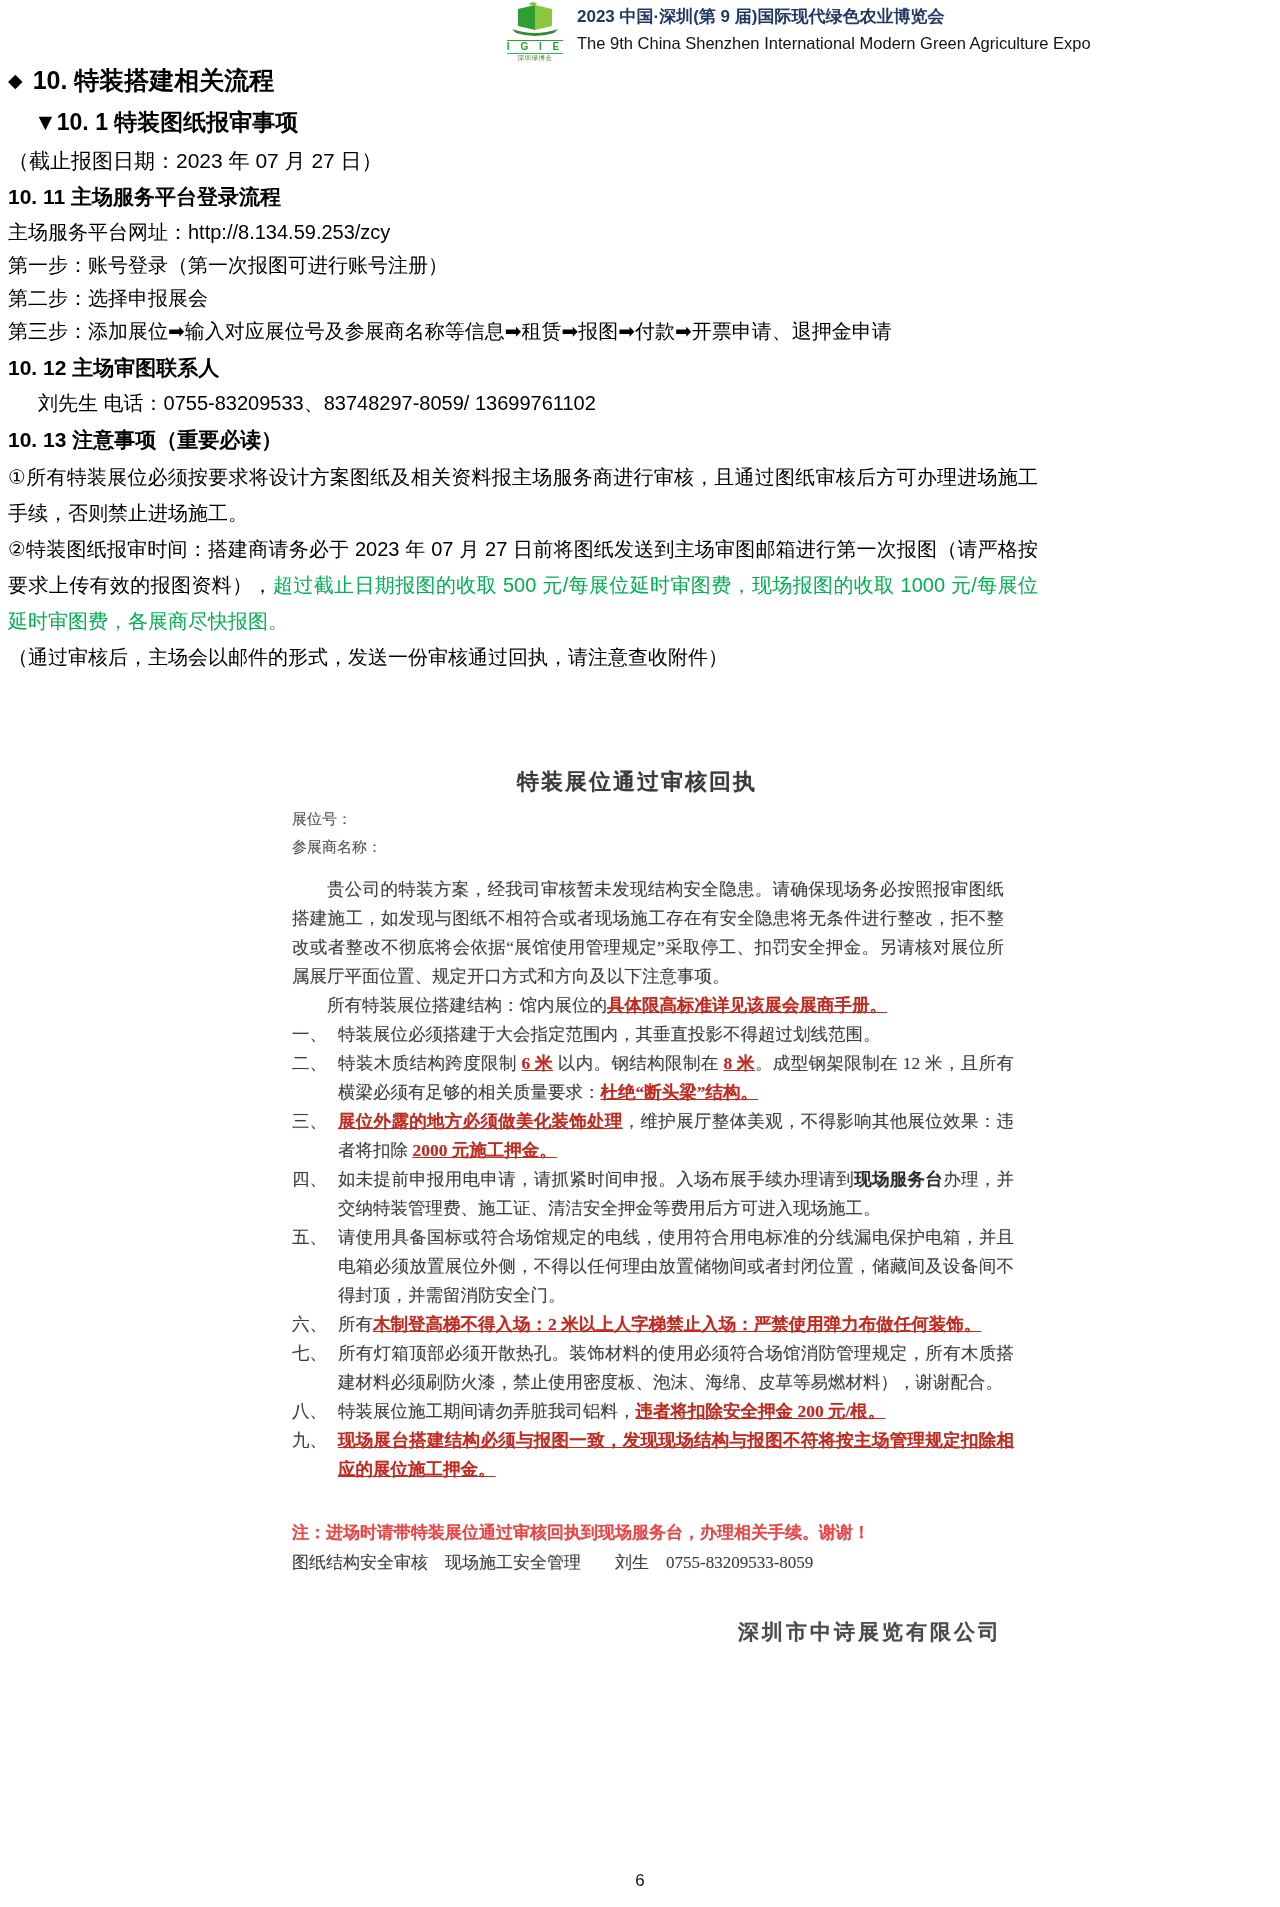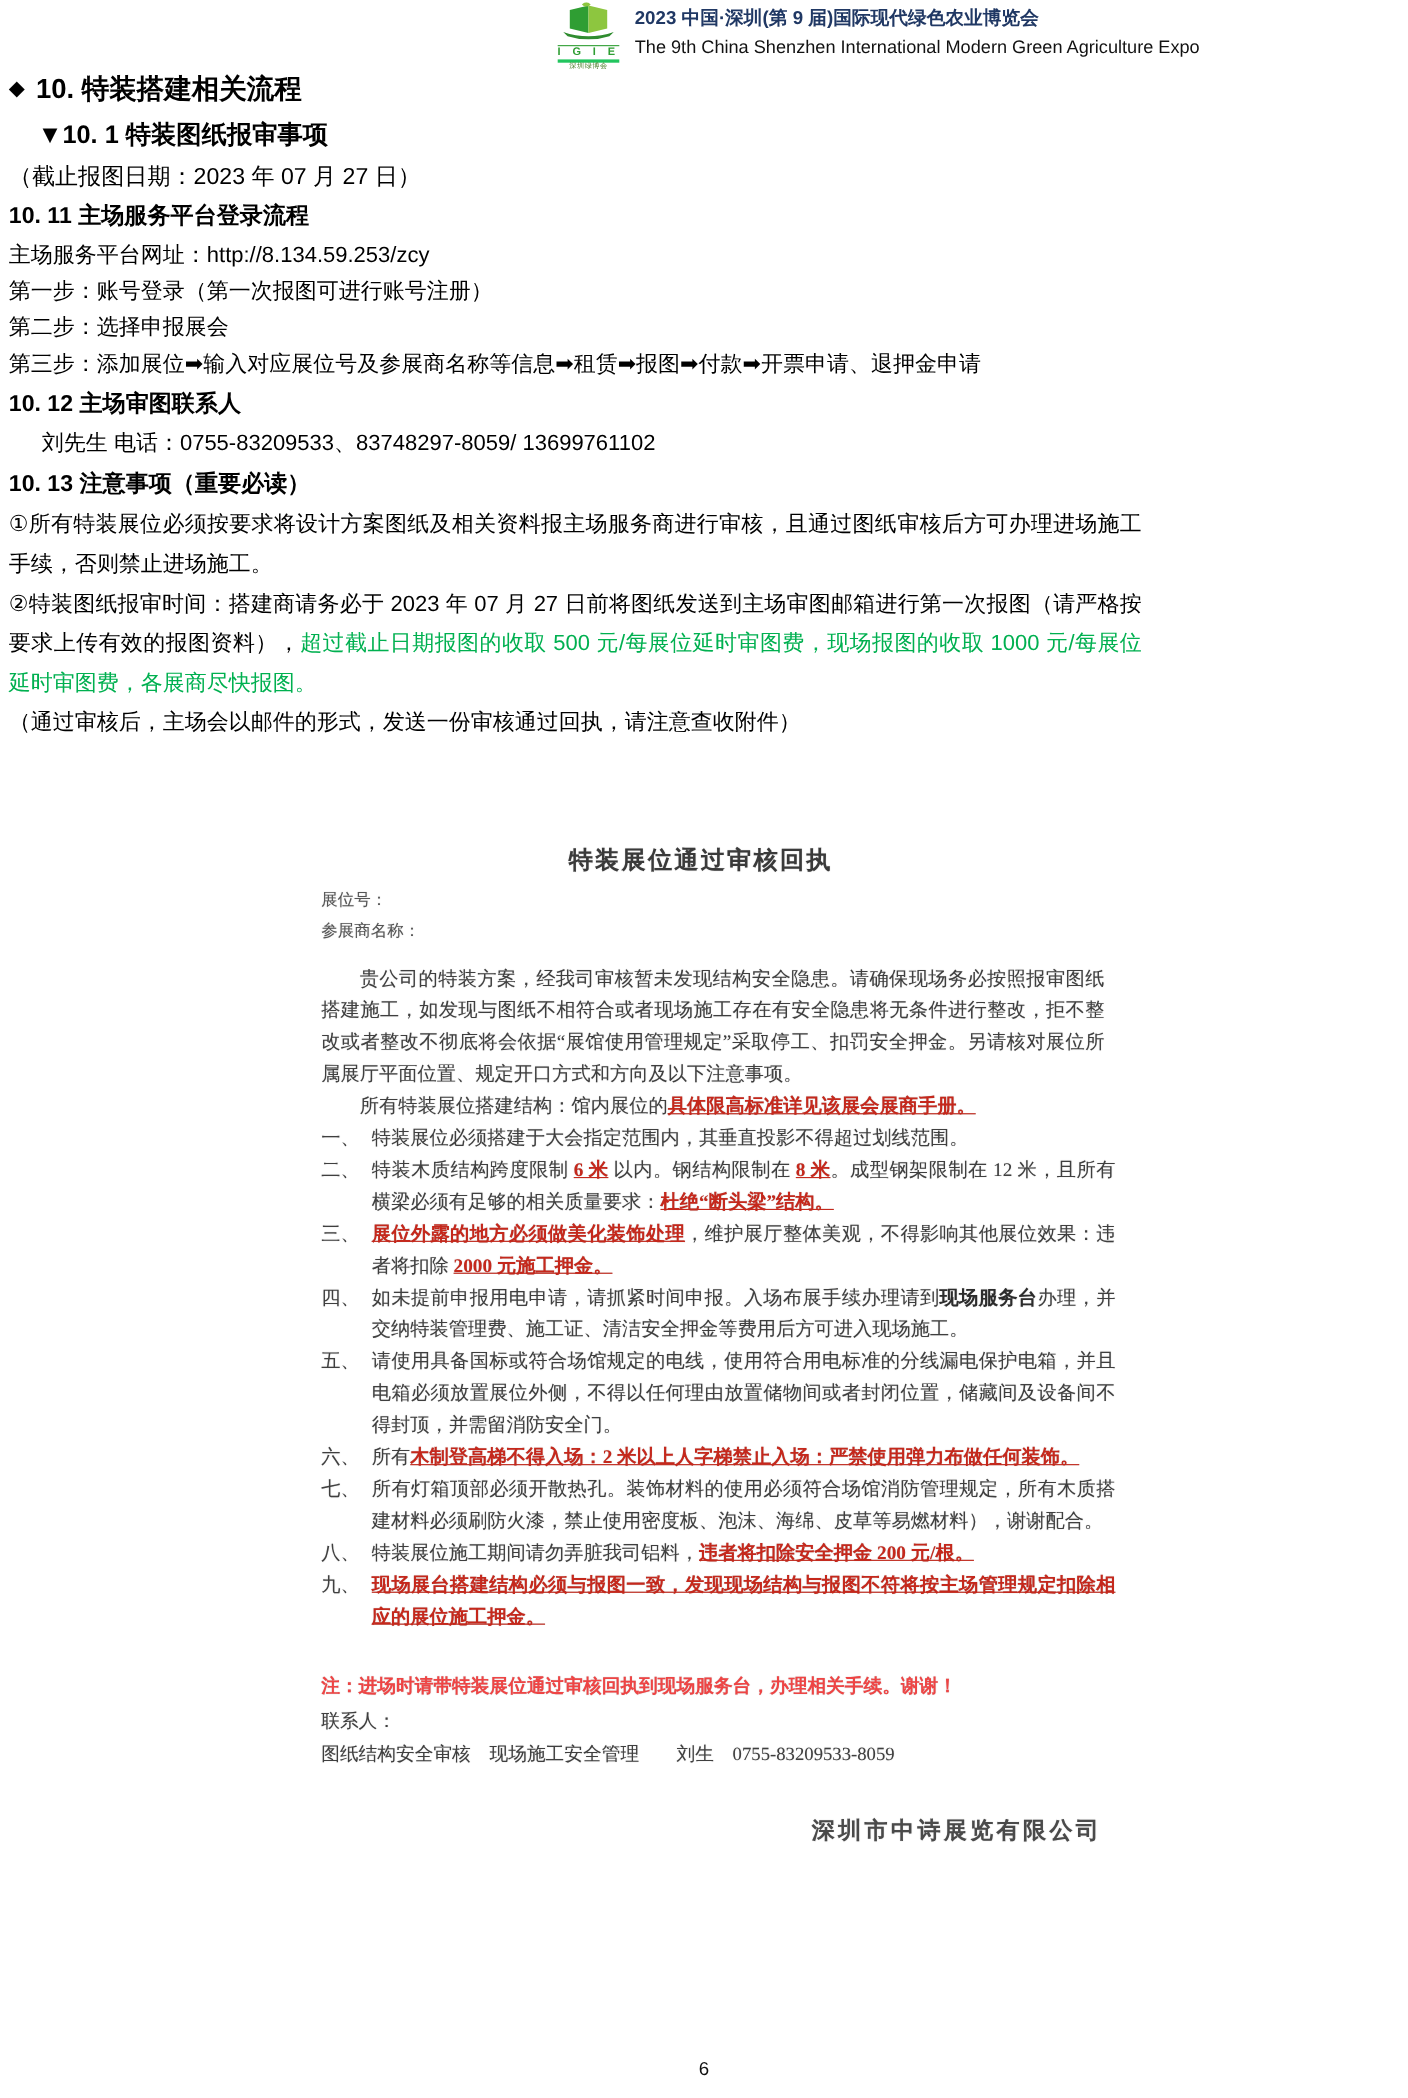--- a/index.html
+++ b/index.html
@@ -6,21 +6,21 @@
   body{
     width:1280px;height:1907px;background:#ffffff;color:#000;
     font-family:"Liberation Sans","DejaVu Sans",sans-serif;
     -webkit-font-smoothing:antialiased;
   }
   .page{position:relative;width:1280px;height:1907px;overflow:hidden;}
 
   
   .header{position:absolute;top:2px;left:503px;display:flex;gap:10px;align-items:flex-start;}
   .logo{width:64px;display:flex;flex-direction:column;align-items:center;line-height:1;}
-  .logo-acronym{font-size:10px;font-weight:bold;color:#2f9e33;letter-spacing:4px;margin-top:1px;border-top:1px solid #2f9e33;border-bottom:3px solid #22c55e;padding:1px 0;}
+  .logo-acronym{font-size:10px;font-weight:bold;color:#2f9e33;letter-spacing:4px;margin-top:1px;border-top:1px solid #2f9e33;border-bottom:1px solid #22c55e;padding:1px 0;}
   .logo-caption{font-size:6.5px;color:#4a7d2a;margin-top:1px;letter-spacing:.5px;white-space:nowrap;}
   .header-titles{display:flex;flex-direction:column;}
   .title-cn{font-size:17px;font-weight:bold;color:#203864;line-height:30px;white-space:nowrap;}
   .title-en{font-size:16.5px;color:#121212;line-height:22px;white-space:nowrap;}
 
   
   .main{position:absolute;top:58px;left:8px;width:1030px;}
   .h1{font-size:25px;font-weight:bold;margin:6px 0 10px 0;display:flex;align-items:center;gap:10px;}
   .h1 .diamond{font-size:19px;}
   .h2{font-size:23px;font-weight:bold;margin:6px 0 8px 26px;}
@@ -142,20 +142,19 @@
           <span class="num">八、</span>
           <span class="itext"><span>特装展位施工期间请勿弄脏我司铝料，</span><span class="rd">违者将扣除安全押金 200 元/根。</span></span>
         </div>
         <div class="scan-item">
           <span class="num">九、</span>
           <span class="itext"><span class="rd">现场展台搭建结构必须与报图一致，发现现场结构与报图不符将按主场管理规定扣除相应的展位施工押金。</span></span>
         </div>
       </div>
 
       <p class="scan-note">注：进场时请带特装展位通过审核回执到现场服务台，办理相关手续。谢谢！</p>
-      <p class="contact-label">联系人：</p>
       <p class="contact-row">图纸结构安全审核　现场施工安全管理　　刘生　0755-83209533-8059</p>
       <p class="company">深圳市中诗展览有限公司</p>
     </div>
   </div>
 
   <div class="page-number">6</div>
 </div>
 
 </body></html>

